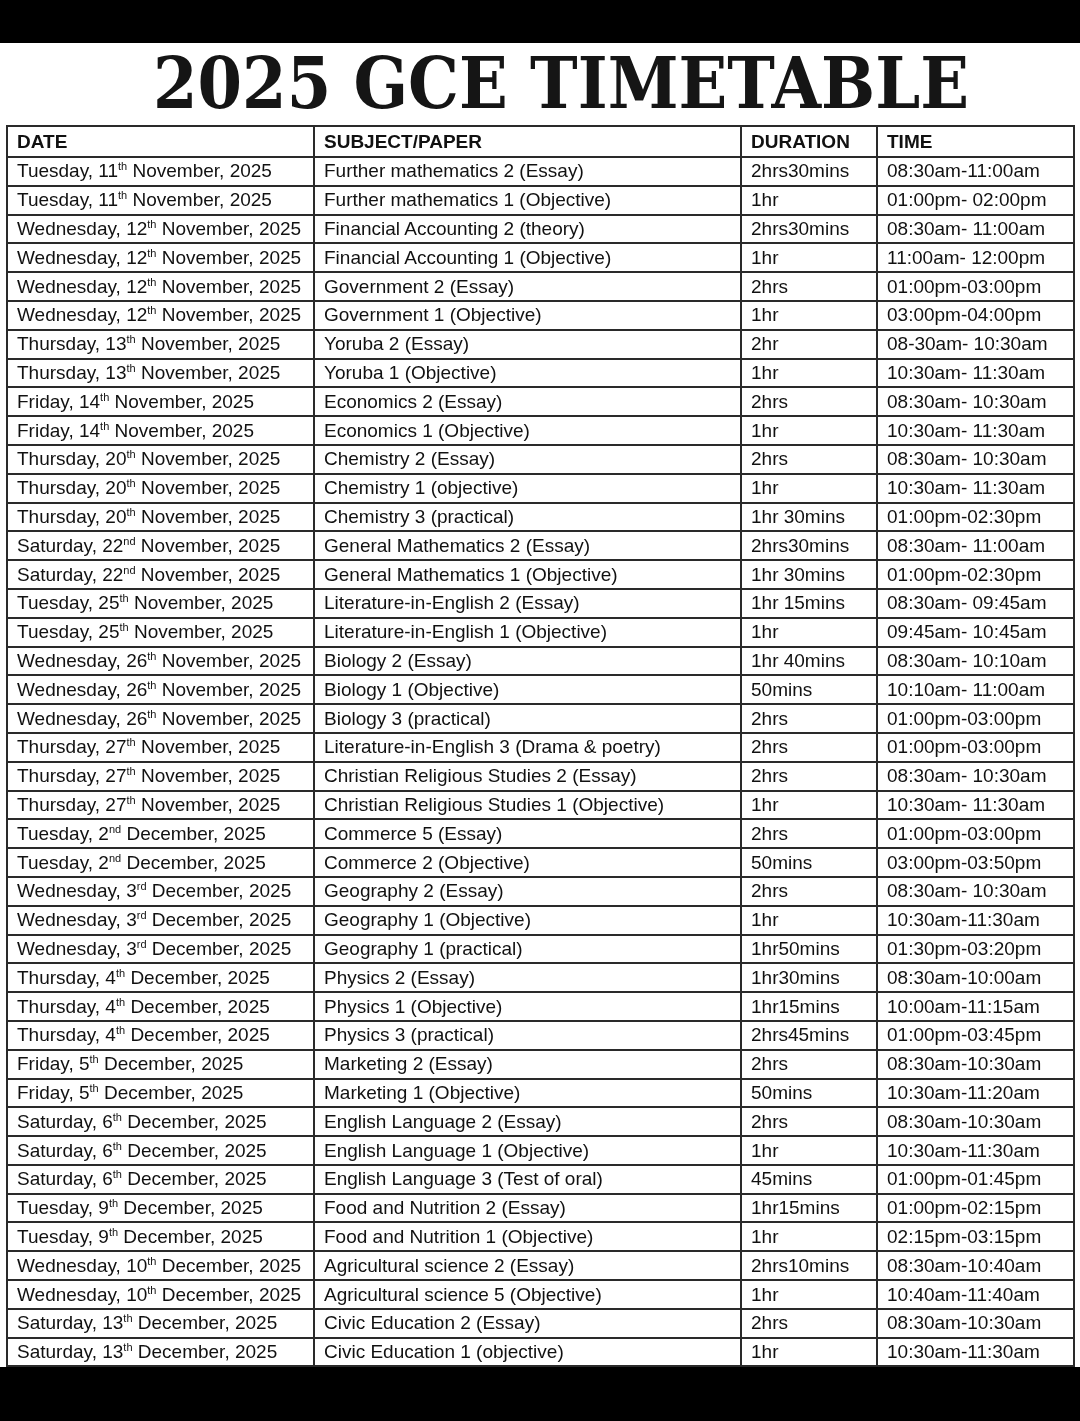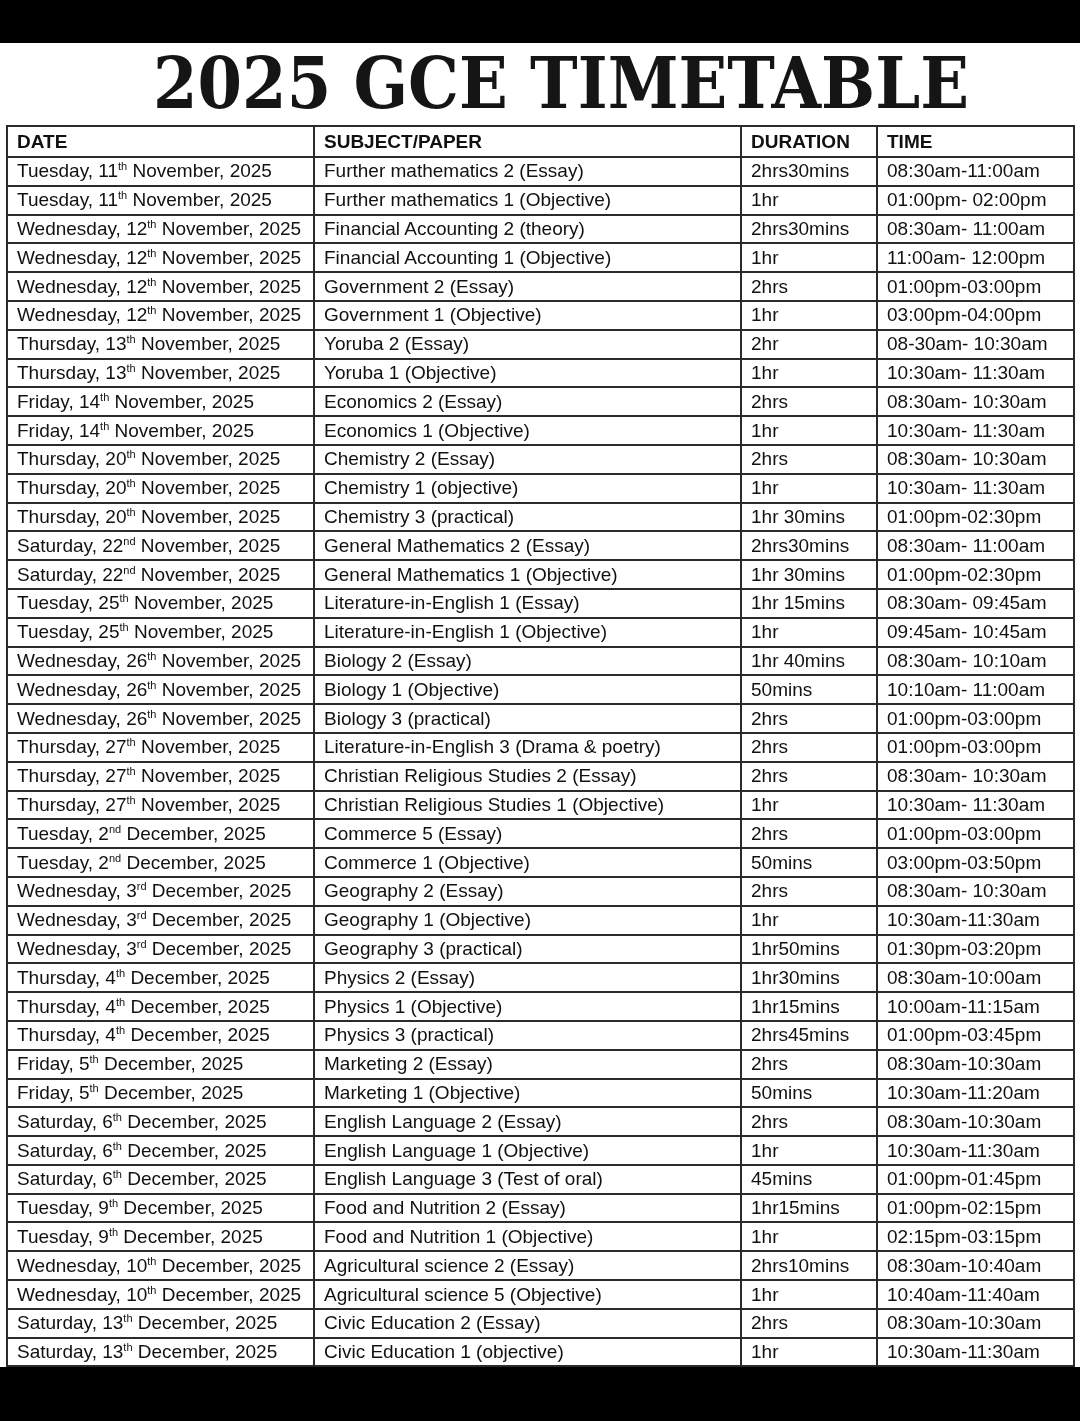--- a/index.html
+++ b/index.html
@@ -192,21 +192,21 @@
           <td>08:30am- 11:00am</td>
         </tr>
         <tr>
           <td>Saturday, 22<sup>nd</sup> November, 2025</td>
           <td>General Mathematics 1 (Objective)</td>
           <td>1hr 30mins</td>
           <td>01:00pm-02:30pm</td>
         </tr>
         <tr>
           <td>Tuesday, 25<sup>th</sup> November, 2025</td>
-          <td>Literature-in-English 1 (Essay)</td>
+          <td>Literature-in-English 2 (Essay)</td>
           <td>1hr 15mins</td>
           <td>08:30am- 09:45am</td>
         </tr>
         <tr>
           <td>Tuesday, 25<sup>th</sup> November, 2025</td>
           <td>Literature-in-English 1 (Objective)</td>
           <td>1hr</td>
           <td>09:45am- 10:45am</td>
         </tr>
         <tr>
@@ -246,39 +246,39 @@
           <td>10:30am- 11:30am</td>
         </tr>
         <tr>
           <td>Tuesday, 2<sup>nd</sup> December, 2025</td>
           <td>Commerce 5 (Essay)</td>
           <td>2hrs</td>
           <td>01:00pm-03:00pm</td>
         </tr>
         <tr>
           <td>Tuesday, 2<sup>nd</sup> December, 2025</td>
-          <td>Commerce 1 (Objective)</td>
+          <td>Commerce 2 (Objective)</td>
           <td>50mins</td>
           <td>03:00pm-03:50pm</td>
         </tr>
         <tr>
           <td>Wednesday, 3<sup>rd</sup> December, 2025</td>
           <td>Geography 2 (Essay)</td>
           <td>2hrs</td>
           <td>08:30am- 10:30am</td>
         </tr>
         <tr>
           <td>Wednesday, 3<sup>rd</sup> December, 2025</td>
           <td>Geography 1 (Objective)</td>
           <td>1hr</td>
           <td>10:30am-11:30am</td>
         </tr>
         <tr>
           <td>Wednesday, 3<sup>rd</sup> December, 2025</td>
-          <td>Geography 3 (practical)</td>
+          <td>Geography 1 (practical)</td>
           <td>1hr50mins</td>
           <td>01:30pm-03:20pm</td>
         </tr>
         <tr>
           <td>Thursday, 4<sup>th</sup> December, 2025</td>
           <td>Physics 2 (Essay)</td>
           <td>1hr30mins</td>
           <td>08:30am-10:00am</td>
         </tr>
         <tr>

